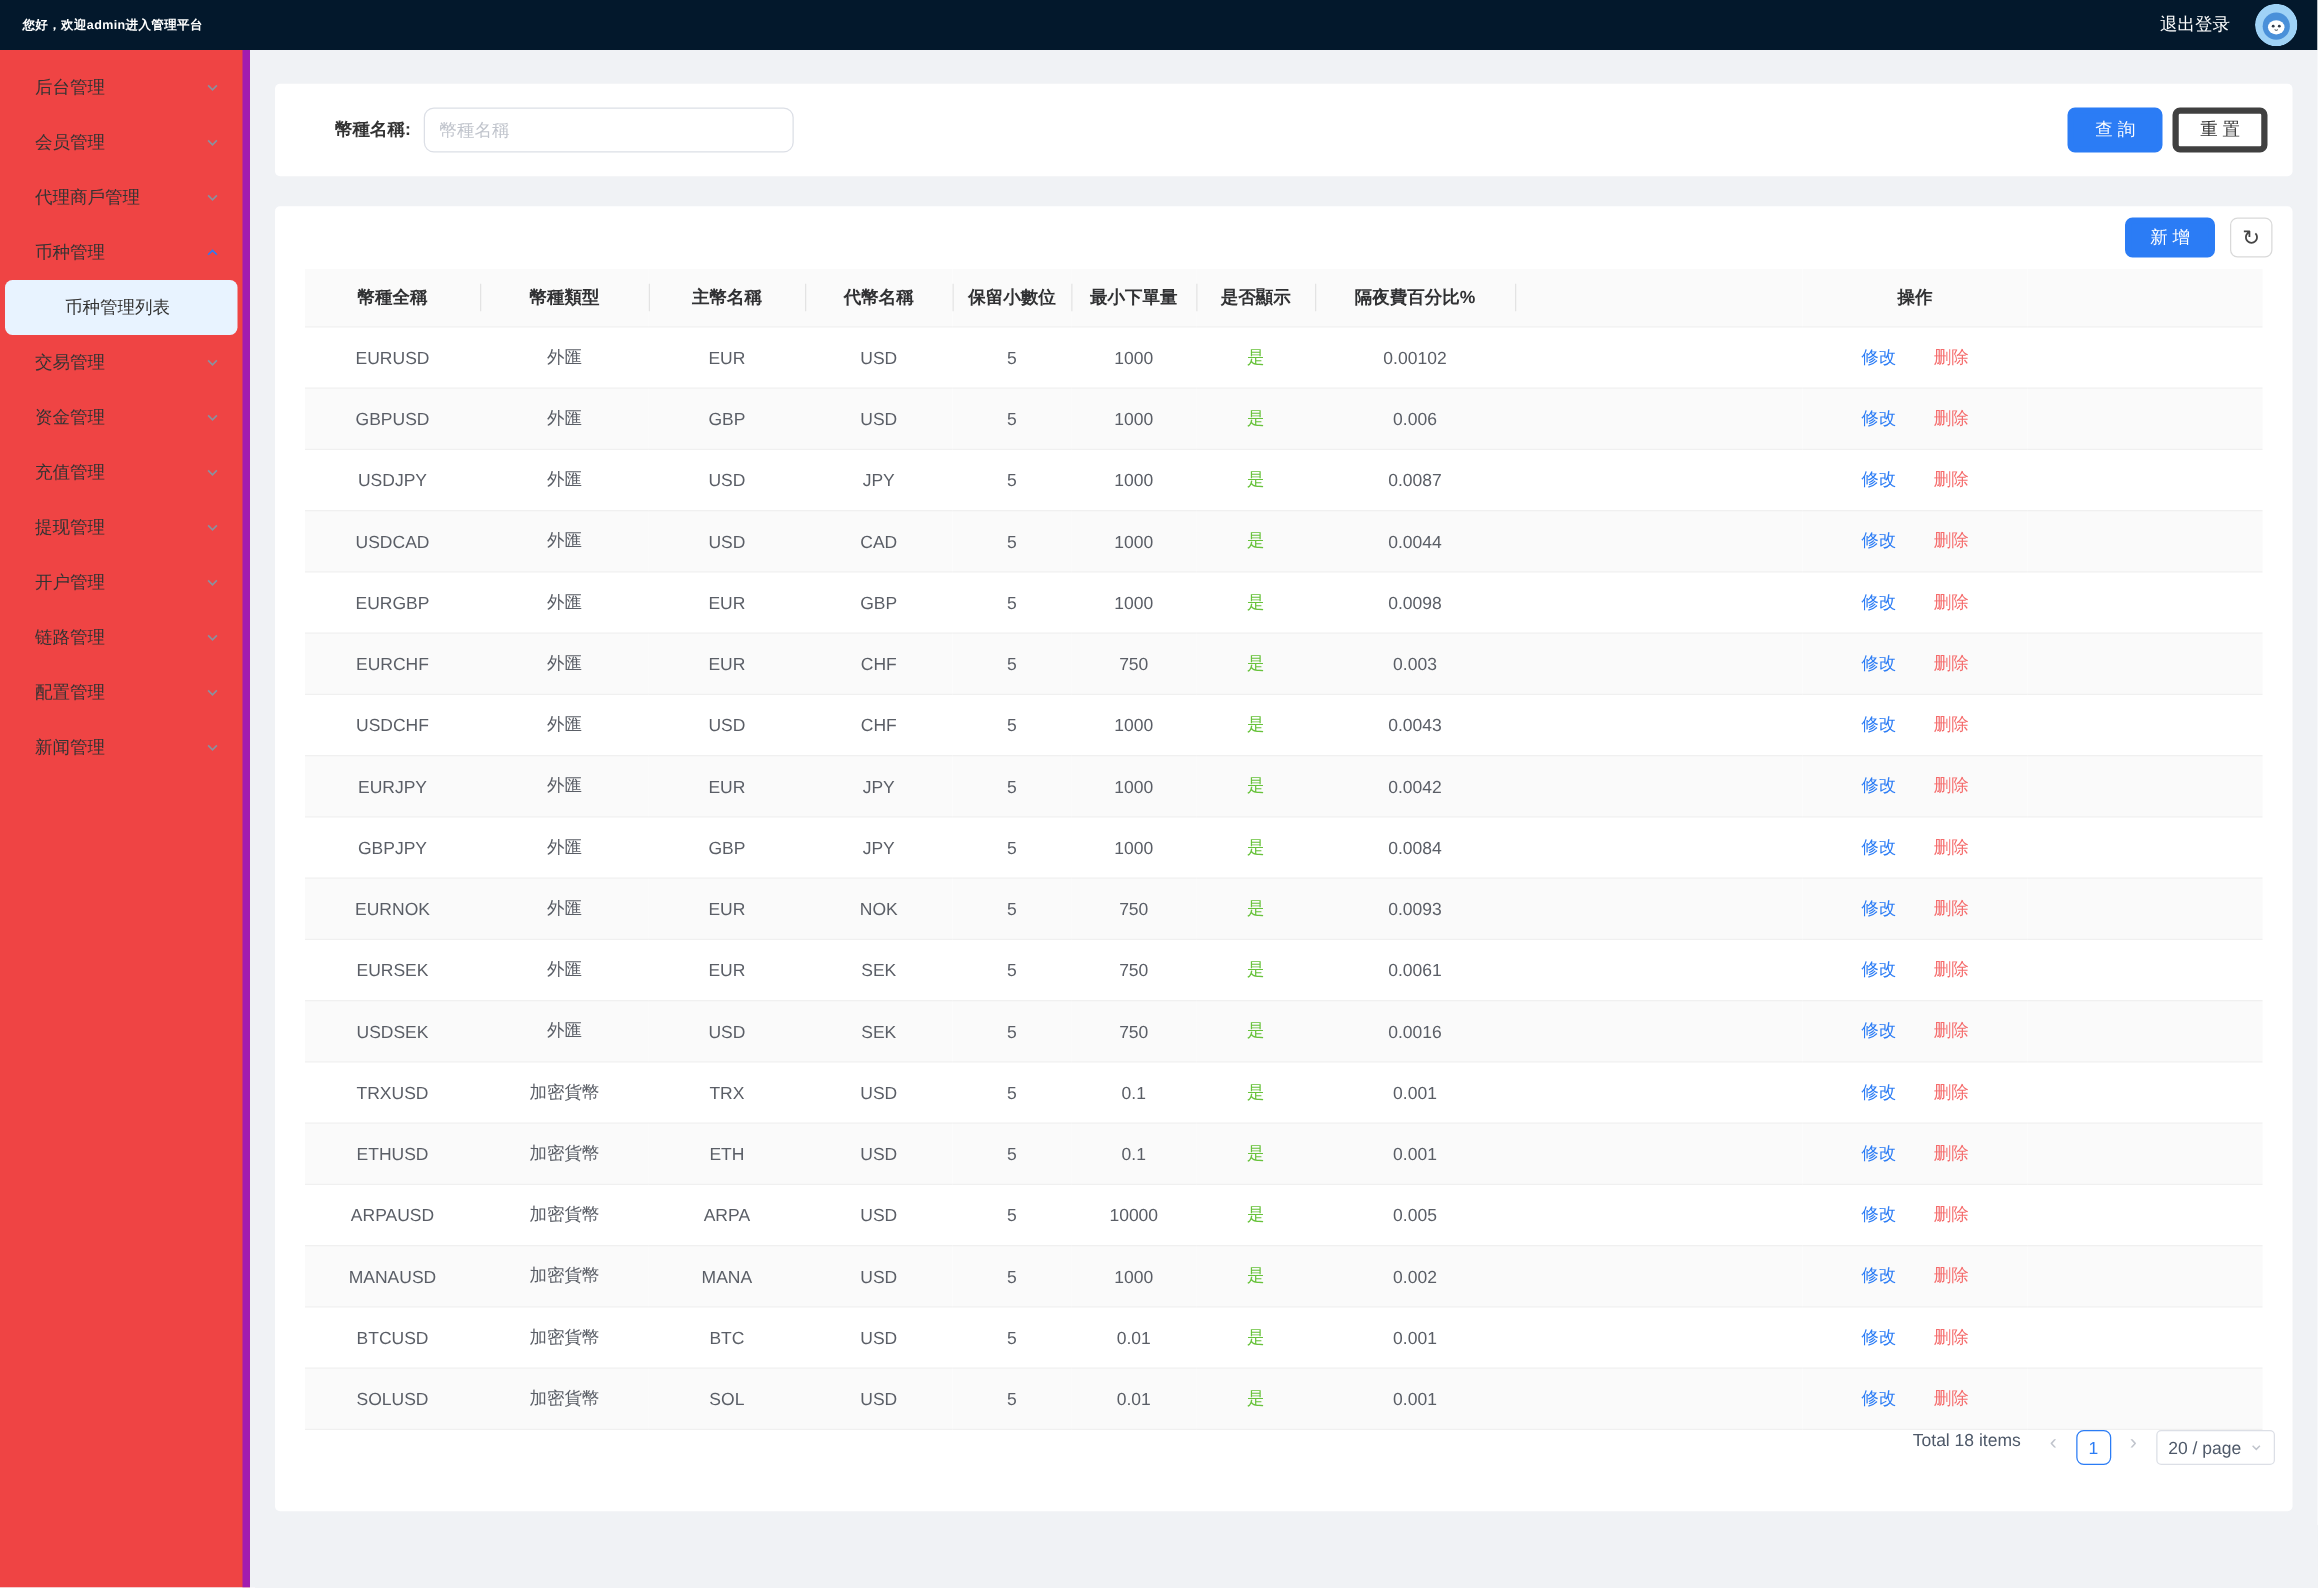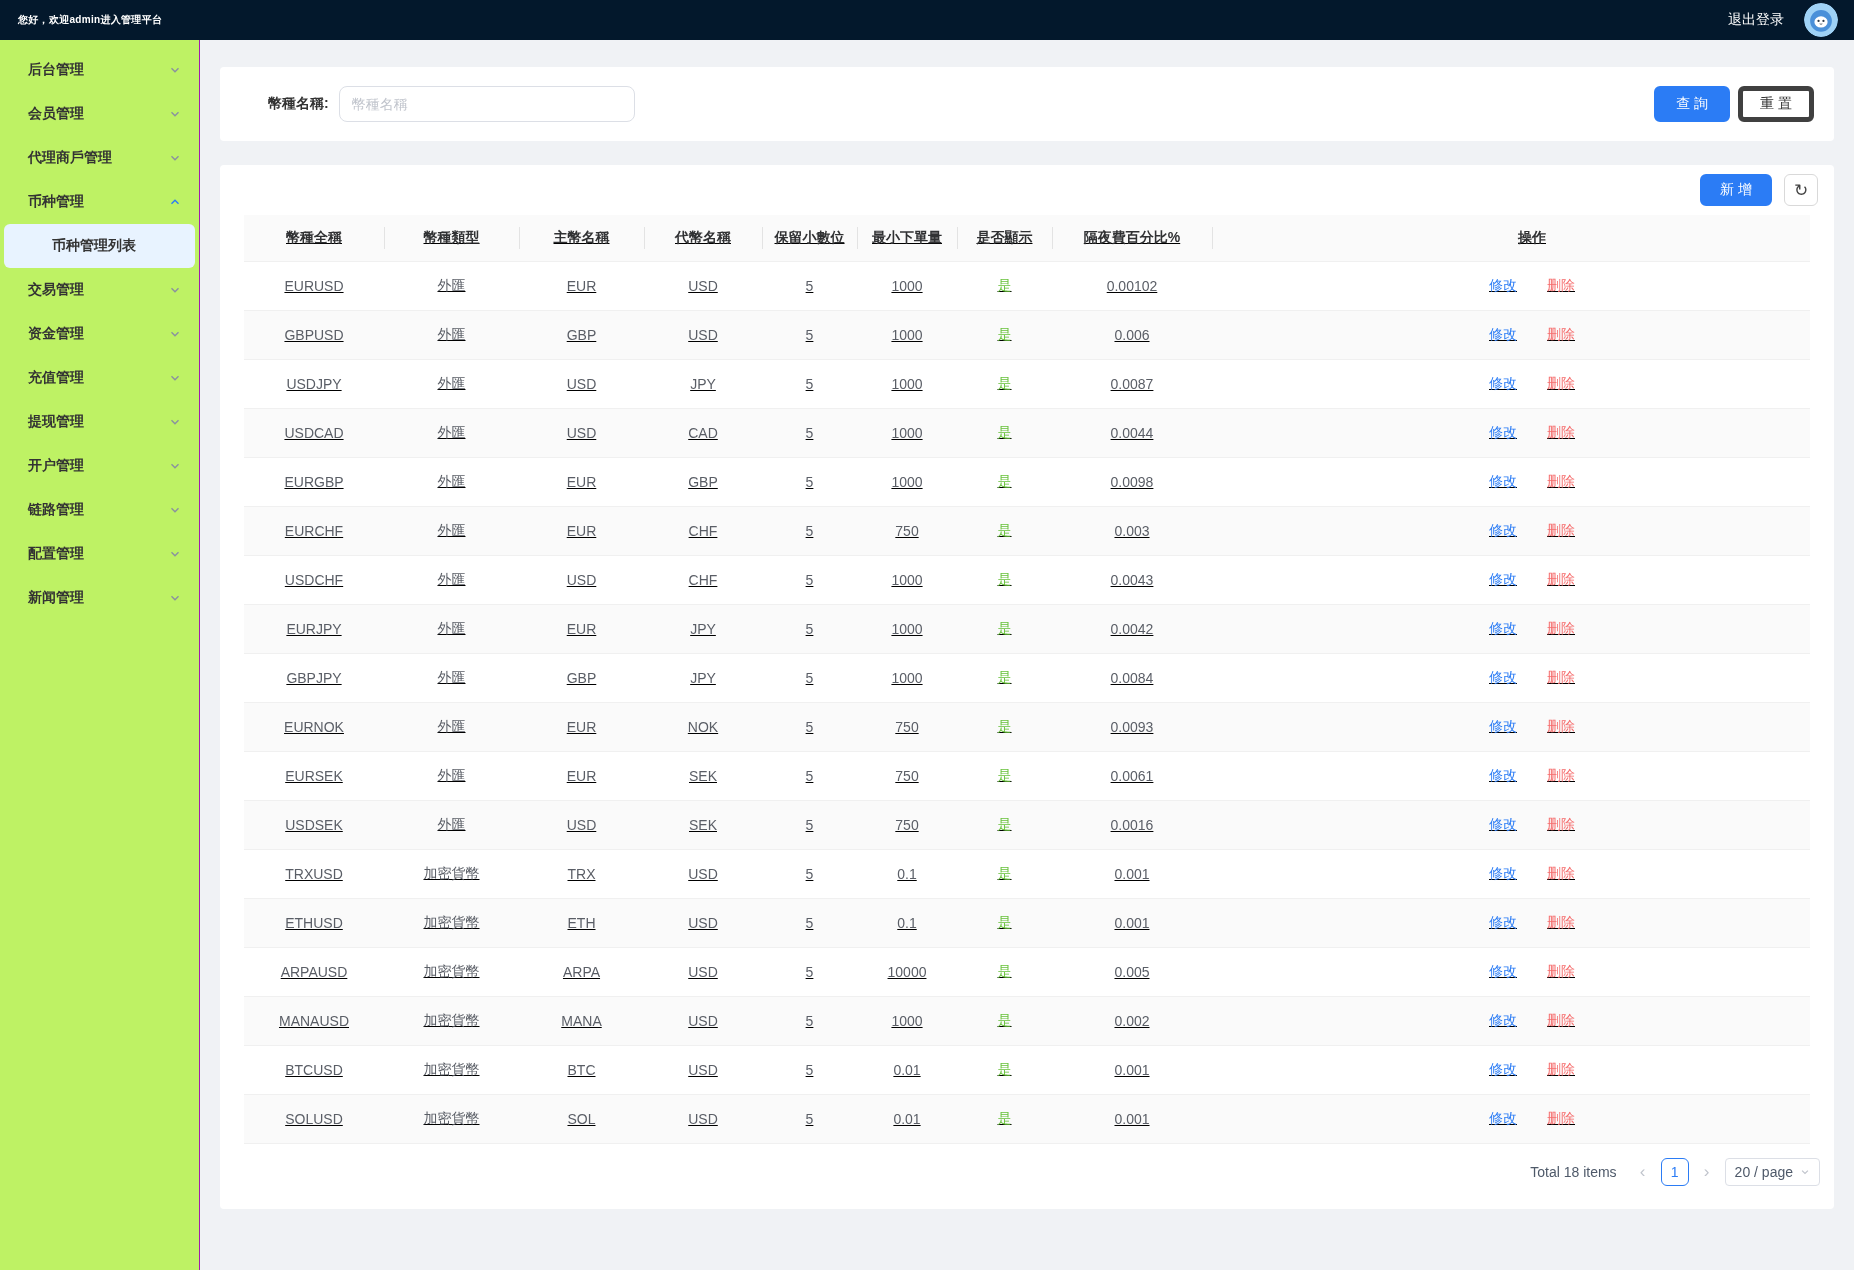--- a/index.html
+++ b/index.html
@@ -9,21 +9,21 @@
   
   .topbar { height:40px; background:#03182c; display:flex; align-items:center; justify-content:space-between; padding:0 16px 0 18px; }
   .welcome { color:#ffffff; font-size:10px; font-weight:bold; letter-spacing:.3px; }
   .topbar-right { display:flex; align-items:center; gap:20px; }
   .logout { color:#ffffff; font-size:14px; cursor:pointer; }
   .avatar { width:34px; height:34px; border-radius:50%; overflow:hidden; flex:none; cursor:pointer; }
 
   .layout { display:flex; height:1230px; }
 
   
-  .sidebar { width:200px; background:#bef264; border-right:1px solid #a21caf; padding-top:8px; flex:none;font-weight:bold; }
+  .sidebar { width:200px; background:#ef4444; border-right:6px solid #a21caf; padding-top:8px; flex:none; }
   .menu-item { height:44px; display:flex; align-items:center; justify-content:space-between; padding:0 18px 0 28px; font-size:14px; color:#333333; cursor:pointer; }
   .submenu-item { height:44px; display:flex; align-items:center; padding-left:48px; font-size:14px; color:#333333; cursor:pointer; }
   .submenu-item.active { background:#e8f3ff; border-radius:6px; margin:0 4px; }
   .chev { flex:none; }
 
   
   .main { flex:1; padding:27px 20px 0 20px; }
   .card { background:#ffffff; border-radius:4px; }
   .search-card { height:74px; display:flex; align-items:center; justify-content:space-between; padding:0 20px 0 48px; margin-bottom:24px; }
   .search-left { display:flex; align-items:center; gap:10px; }
@@ -33,32 +33,32 @@
   .search-right { display:flex; gap:8px; }
   .btn { height:36px; padding:0 17px; border-radius:6px; font-size:14px; cursor:pointer; border:5px solid #404040; background:#ffffff; color:#333333; }
   .btn.primary { background:#2b7cf5; border-color:#2b7cf5; color:#ffffff; }
   .btn.small { height:32px; padding:0 15px; }
 
   
   .table-card { padding-bottom:8px; }
   .toolbar { display:flex; justify-content:flex-end; align-items:center; gap:12px; padding:9px 16px; }
   .icon-btn { width:34px; height:32px; border:1px solid #d9d9d9; border-radius:6px; background:#fff; display:flex; align-items:center; justify-content:center; font-size:17px; line-height:1; color:#444444; cursor:pointer; }
 
-  table { width:calc(100% - 48px); margin:0 24px; border-collapse:collapse; table-layout:fixed;text-decoration:underline; }
+  table { width:calc(100% - 48px); margin:0 24px; border-collapse:collapse; table-layout:fixed; }
   thead th { height:46px; background:#fafafa; font-size:14px; font-weight:bold; color:#303133; position:relative; border-bottom:1px solid #f0f0f0; text-align:center; }
   thead th.sep::before { content:""; position:absolute; left:0; top:12px; bottom:12px; width:1px; background:#e3e3e3; }
   tbody td { height:49px; text-align:center; font-size:14px; color:#5a5e66; border-bottom:1px solid #f0f0f0; overflow:hidden; white-space:nowrap; }
   tbody tr:nth-child(even) { background:#fafafa; }
   td.green { color:#67c23a; }
   .link { cursor:pointer; font-size:14px; text-decoration:none; }
   .link.edit { color:#2b7cf5; margin-right:30px; }
   .link.del { color:#f56c6c; }
 
   
-  .pagination { height:57px; display:flex; align-items:center; justify-content:flex-end; gap:8px; padding-right:14px; font-size:14px; color:#4e5969;padding-left:28px; }
+  .pagination { height:57px; display:flex; align-items:flex-start; justify-content:flex-end; gap:8px; padding-right:14px; font-size:14px; color:#4e5969;padding-left:28px; }
   .pg-total { margin-right:8px; }
   .pg-arrow { color:#c0c4cc; font-size:17px; width:20px; text-align:center; cursor:pointer; user-select:none; }
   .pg-page { width:28px; height:28px; border:1px solid #2b7cf5; border-radius:6px; color:#2b7cf5; display:flex; align-items:center; justify-content:center; background:#fff; cursor:pointer; }
   .pg-size { height:28px; border:1px solid #dcdfe6; border-radius:4px; background:#fff; display:flex; align-items:center; gap:7px; padding:0 9px; color:#4e5969; cursor:pointer; }
 </style>
 </head>
 <body>
 
 <header class="topbar">
   <div class="welcome">您好，欢迎admin进入管理平台</div>

